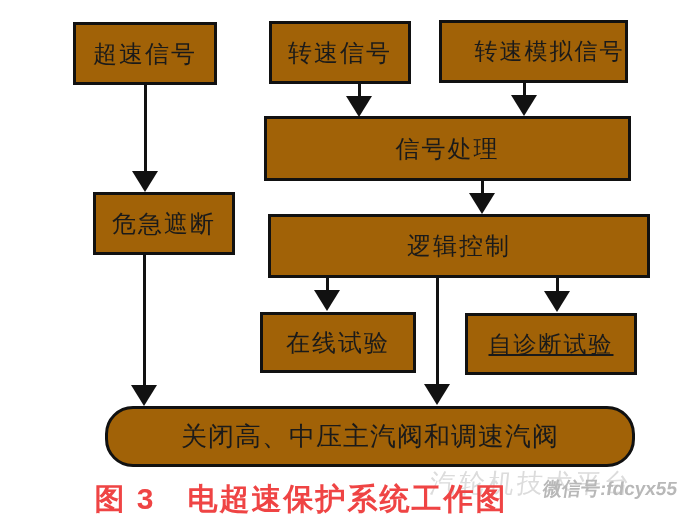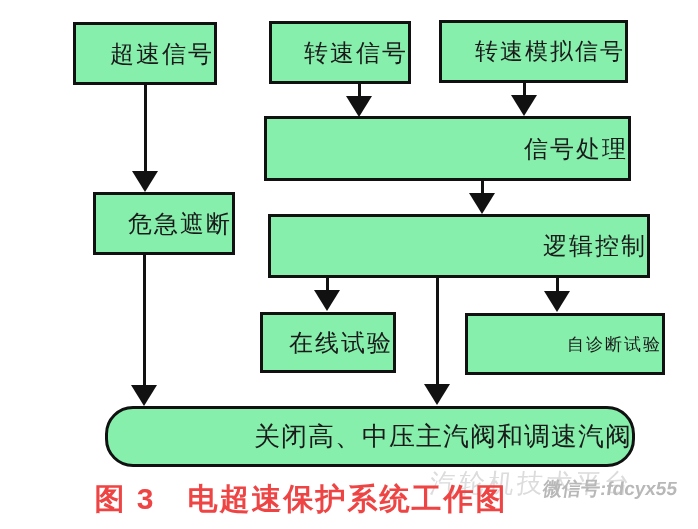--- a/index.html
+++ b/index.html
@@ -6,22 +6,22 @@
   .stage{
     position:relative;
     width:698px;height:529px;
     background:#ffffff;
     font-family:"Liberation Serif","DejaVu Serif",serif;
     overflow:hidden;
   }
   .node{
     position:absolute;
     border:3px solid #111111;
-    background:#86efac;
-    display:flex;align-items:center;justify-content:flex-end;
+    background:#a16207;
+    display:flex;align-items:center;justify-content:center;
     font-size:24px;color:#1a1a1a;
     letter-spacing:2px;
     box-sizing:border-box;
   }
   .vline{
     position:absolute;
     width:3px;background:#111111;
   }
   .ahead{
     position:absolute;
@@ -30,22 +30,22 @@
     border-right:13px solid transparent;
     border-top:21px solid #111111;
   }
   
   .n-overspeed      {left:73px;  top:22px;  width:144px; height:63px;}
   .n-speed          {left:269px; top:21px;  width:142px; height:63px;}
   .n-speed-analog   {left:439px; top:20px;  width:189px; height:63px; font-size:23px;padding-left:32px;}
   .n-signal-proc    {left:264px; top:116px; width:367px; height:65px;}
   .n-emergency      {left:74px;  top:192px; width:142px; height:63px;margin-left:19px;}
   .n-logic          {left:268px; top:214px; width:382px; height:64px;}
-  .n-online         {left:260px; top:312px; width:136px; height:61px;}
-  .n-selfdiag       {left:465px; top:313px; width:200px; height:62px; font-size:17px;}
+  .n-online         {left:260px; top:312px; width:156px; height:61px;}
+  .n-selfdiag       {left:465px; top:313px; width:172px; height:62px; font-size:23px;text-decoration:underline;}
   .n-close          {left:105px; top:406px; width:530px; height:61px; font-size:26px; letter-spacing:1px;border-radius:28px;}
   
   .l1{left:144px; top:85px;  height:87px;}
   .l2{left:143px; top:255px; height:131px;}
   .l3{left:358px; top:84px;  height:13px;}
   .l4{left:523px; top:83px;  height:13px;}
   .l5{left:481px; top:181px; height:13px;}
   .l6{left:326px; top:278px; height:13px;}
   .l7{left:556px; top:278px; height:13px;}
   .l8{left:436px; top:278px; height:107px;}

